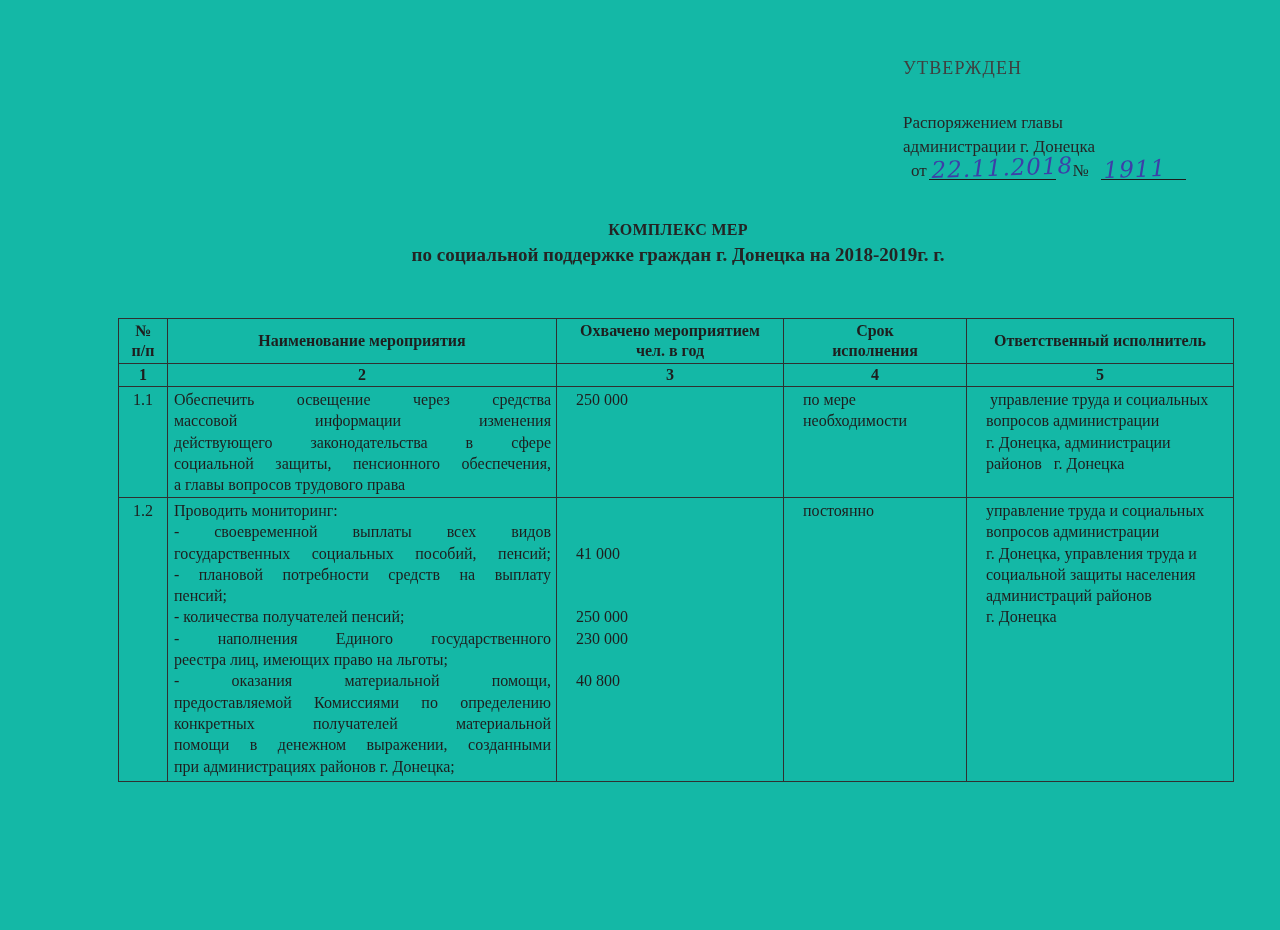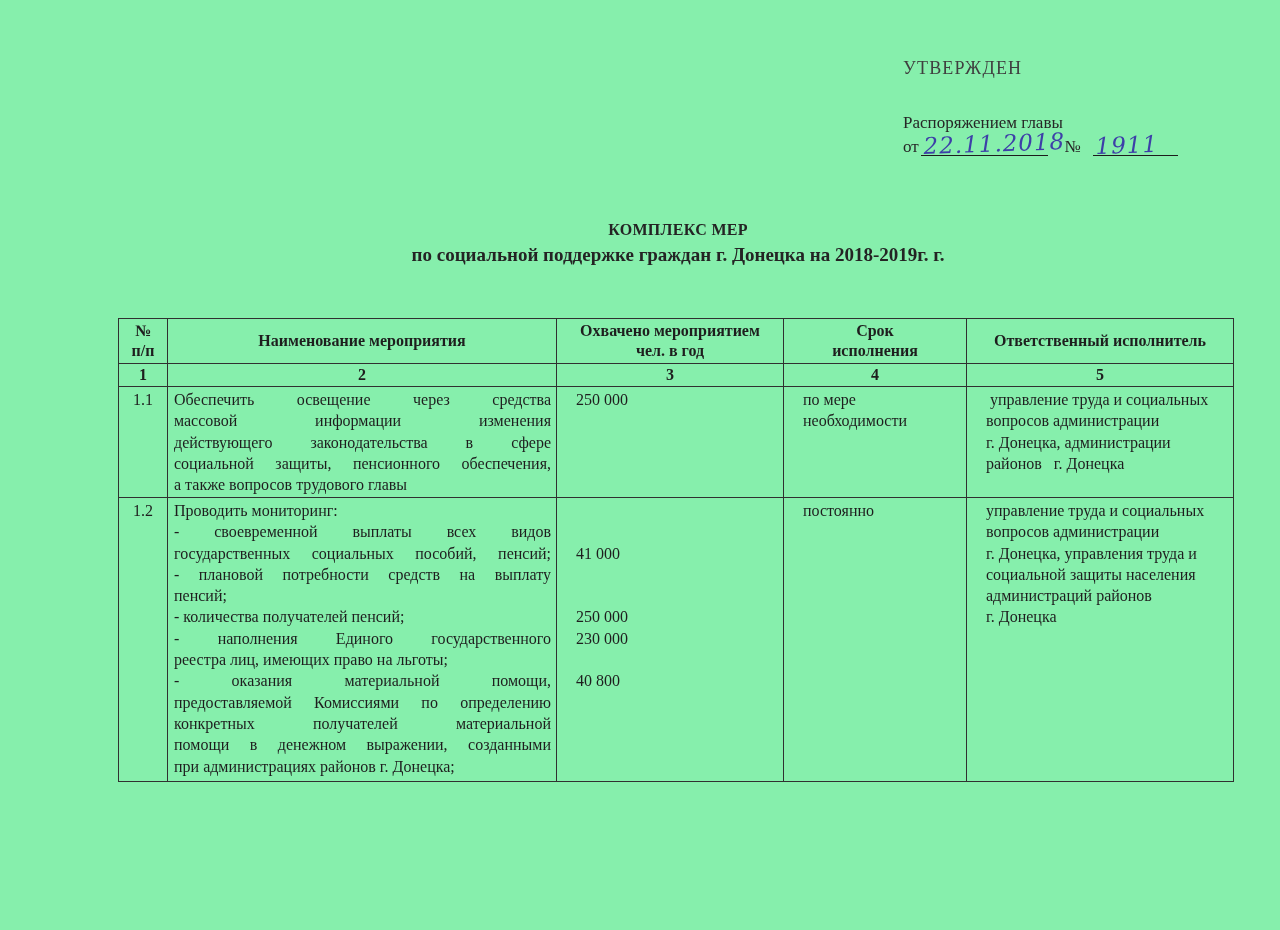--- a/index.html
+++ b/index.html
@@ -1,26 +1,26 @@
 <!DOCTYPE html>
 <html><head>
 <meta charset="utf-8">
 <style>
   html,body{margin:0;padding:0;background:#ffffff;}
   .page{
     position:relative;width:1280px;height:930px;overflow:hidden;
-    background:#86efac;
+    background:#14b8a6;
     color:#1e1e1e;
     font-family:"Liberation Serif","DejaVu Serif",serif;
   }
   
   .approval{position:absolute;left:903px;top:56px;font-size:17px;line-height:24px;}
   .approved{font-size:18px;letter-spacing:1.2px;color:#3f3f3f;margin-bottom:31px;}
   .by-line{color:#262626;}
-  .from-line{color:#262626;white-space:nowrap;}
+  .from-line{color:#262626;white-space:nowrap;margin-left:8px;}
   .uline{display:inline-block;position:relative;border-bottom:1.6px solid #1c1c1c;height:20px;vertical-align:-4px;}
   .u-date{width:127px;margin-left:2px;}
   .u-no{width:85px;margin-left:12px;}
   .hand{
     position:absolute;left:3px;bottom:-3px;
     font-family:"DejaVu Serif",serif;font-style:italic;
     color:#3d3fa8;font-size:23px;letter-spacing:1px;white-space:nowrap;
     transform:rotate(-2deg);transform-origin:left bottom;
   }
   .no-label{margin-left:17px;}
@@ -53,20 +53,21 @@
   }
 </style>
 </head>
 <body>
 
 <div class="page">
 
   <div class="approval">
     <div class="approved">УТВЕРЖДЕН</div>
     <div class="by-line">Распоряжением главы</div>
+    <div class="by-line">администрации г. Донецка</div>
     <div class="from-line">
       <span>от</span><span class="uline u-date"><span class="hand">22.11.2018</span></span><span class="no-label">№</span><span class="uline u-no"><span class="hand">1911</span></span>
     </div>
   </div>
 
   <div class="title">
     <div class="title-l1">КОМПЛЕКС МЕР</div>
     <div class="title-l2">по социальной поддержке граждан г. Донецка на 2018-2019г. г.</div>
   </div>
 
@@ -97,21 +98,21 @@
       <td>5</td>
     </tr>
 
     <tr class="r1">
       <td class="numcell">1.1</td>
       <td class="activity">
         <div class="ln js">Обеспечить освещение через средства</div>
         <div class="ln js">массовой информации изменения</div>
         <div class="ln js">действующего законодательства в сфере</div>
         <div class="ln js">социальной защиты, пенсионного обеспечения,</div>
-        <div class="ln">а также вопросов трудового главы</div>
+        <div class="ln">а главы вопросов трудового права</div>
       </td>
       <td class="covered">250 000</td>
       <td class="term">по мере
 необходимости</td>
       <td class="resp"> управление труда и социальных
 вопросов администрации
 г. Донецка, администрации
 районов   г. Донецка</td>
     </tr>
 

